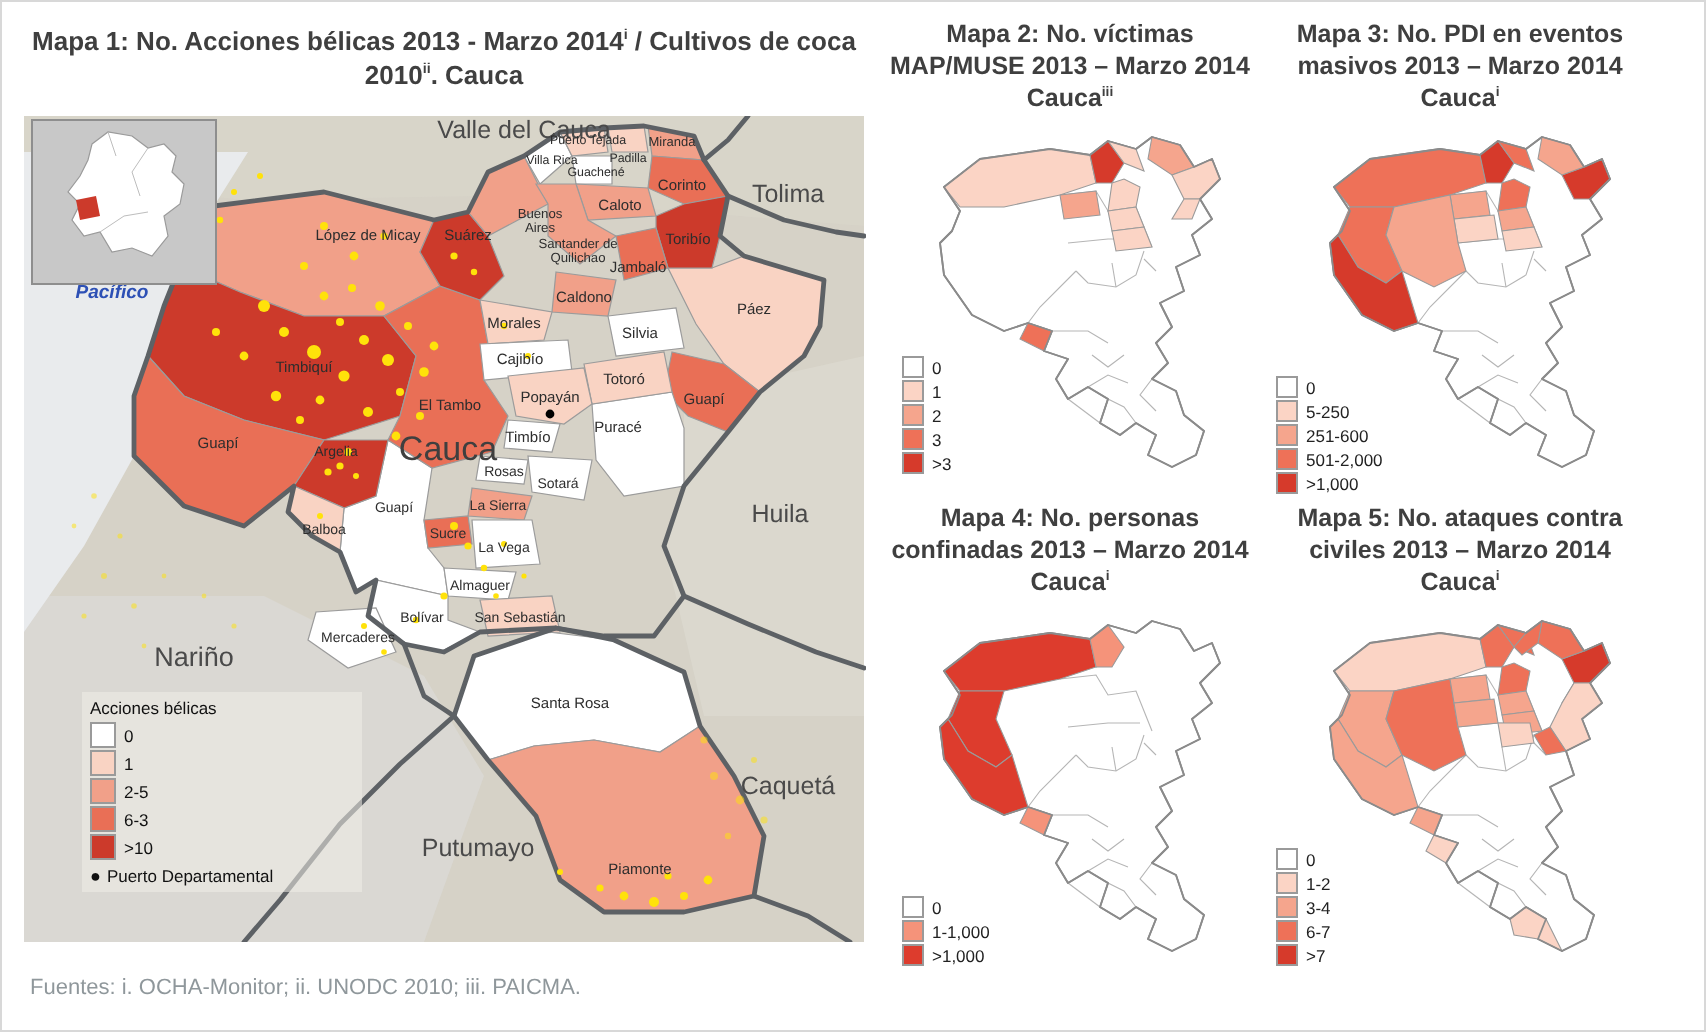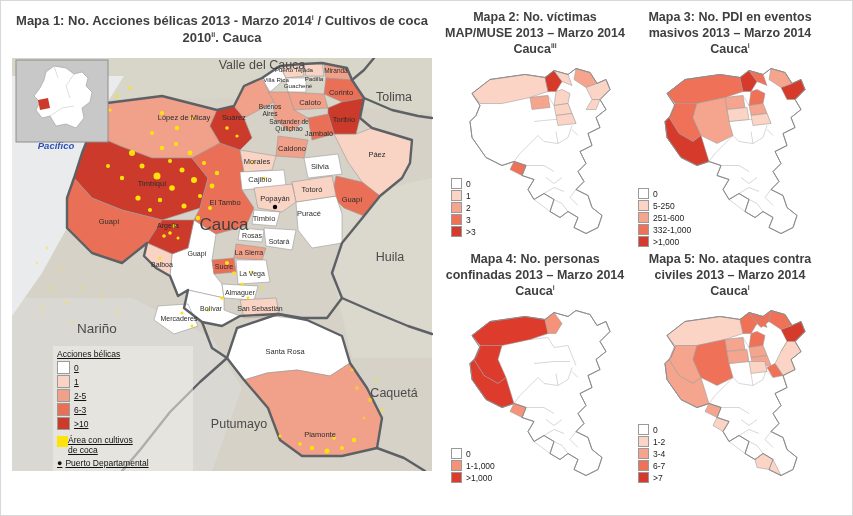--- a/index.html
+++ b/index.html
@@ -12,22 +12,22 @@
   #sm3{left:633px;top:8px;} #sm3 .m-title{width:182px;}
   #sm4{left:438px;top:250px;} #sm4 .m-title{width:188px;}
   #sm5{left:633px;top:250px;} #sm5 .m-title{width:182px;}
   .sm svg{display:block;margin:3px auto 0;}
   .sm-legend{position:absolute;font-size:8.5px;color:#222;}
   #lg2{left:12px;top:168px;} #lg3{left:4px;top:178px;} #lg4{left:12px;top:196px;} #lg5{left:4px;top:172px;}
   .lg-row{display:flex;align-items:center;margin:1px 0;}
   .lg-row .sw{display:inline-block;width:9px;height:9px;border:1px solid #9a9a9a;margin-right:4px;flex:0 0 auto;}
   #map1wrap{position:absolute;left:10px;top:57px;width:422px;height:413px;}
   #map1wrap svg{display:block;}
-  .m1-legend{position:absolute;left:42px;top:288px;width:132px;font-size:8.5px;color:#111;
-             background:rgba(240,238,232,0.55);padding:3px 4px;text-decoration:underline;}
+  .m1-legend{position:absolute;left:30px;top:288px;width:132px;font-size:8.5px;color:#111;
+             background:rgba(240,238,232,0.55);padding:3px 4px;}
   .m1-legend .lg-title{font-size:8.5px;margin-bottom:2px;}
   .m1-legend .sw{width:11px;height:11px;}
   .m1-extra{display:flex;align-items:flex-start;margin-top:5px;}
   .m1-extra .sw{margin-top:1px;}
   .cap-row{display:flex;align-items:center;margin-top:3px;}
   .cap-dot{font-size:9px;margin-right:3px;}
   #footer{position:absolute;left:14px;top:487px;font-size:11px;color:#8f979b;}
   sup{font-size:0.55em;}
 </style>
 </head>
@@ -263,27 +263,20 @@
           </div>
           <div class="lg-row">
             <span class="sw" style="background: rgb(233, 111, 86);"></span>
             <span>6-3</span>
           </div>
           <div class="lg-row">
             <span class="sw" style="background: rgb(204, 58, 43);"></span>
             <span>&gt;10</span>
           </div>
         </div>
-      <div class="m1-extra">
-        <span class="sw" id="coca-sw" style="background: rgb(255, 226, 10);"></span>
-        <span>
-          <span>Área con cultivos</span><br>
-          <span>de coca</span>
-        </span>
-      </div>
       <div class="cap-row">
         <span class="cap-dot">●</span>
         <span>Puerto Departamental</span>
       </div>
     </div>
   </div>
 
   <div id="sm2" class="sm">
     <div class="m-title">Mapa 2: No. víctimas MAP/MUSE 2013 – Marzo 2014 Cauca<sup>iii</sup></div>
     <svg width="170" height="186" viewBox="0 0 170 175">
@@ -378,21 +371,21 @@
         <div class="lg-row">
           <span class="sw" style="background: rgb(251, 212, 197);"></span>
           <span>5-250</span>
         </div>
         <div class="lg-row">
           <span class="sw" style="background: rgb(245, 165, 141);"></span>
           <span>251-600</span>
         </div>
         <div class="lg-row">
           <span class="sw" style="background: rgb(238, 113, 88);"></span>
-          <span>332-1,000</span>
+          <span>501-2,000</span>
         </div>
         <div class="lg-row">
           <span class="sw" style="background: rgb(214, 58, 43);"></span>
           <span>&gt;1,000</span>
         </div>
       </div>
   </div>
 
   <div id="sm4" class="sm">
     <div class="m-title">Mapa 4: No. personas confinadas 2013 – Marzo 2014 Cauca<sup>i</sup></div>
@@ -491,13 +484,14 @@
           <span class="sw" style="background: rgb(238, 113, 88);"></span>
           <span>6-7</span>
         </div>
         <div class="lg-row">
           <span class="sw" style="background: rgb(214, 58, 43);"></span>
           <span>&gt;7</span>
         </div>
       </div>
   </div>
 
+  <div id="footer">Fuentes: i. OCHA-Monitor; ii. UNODC 2010; iii. PAICMA.</div>
 </div>
 
 </body></html>

